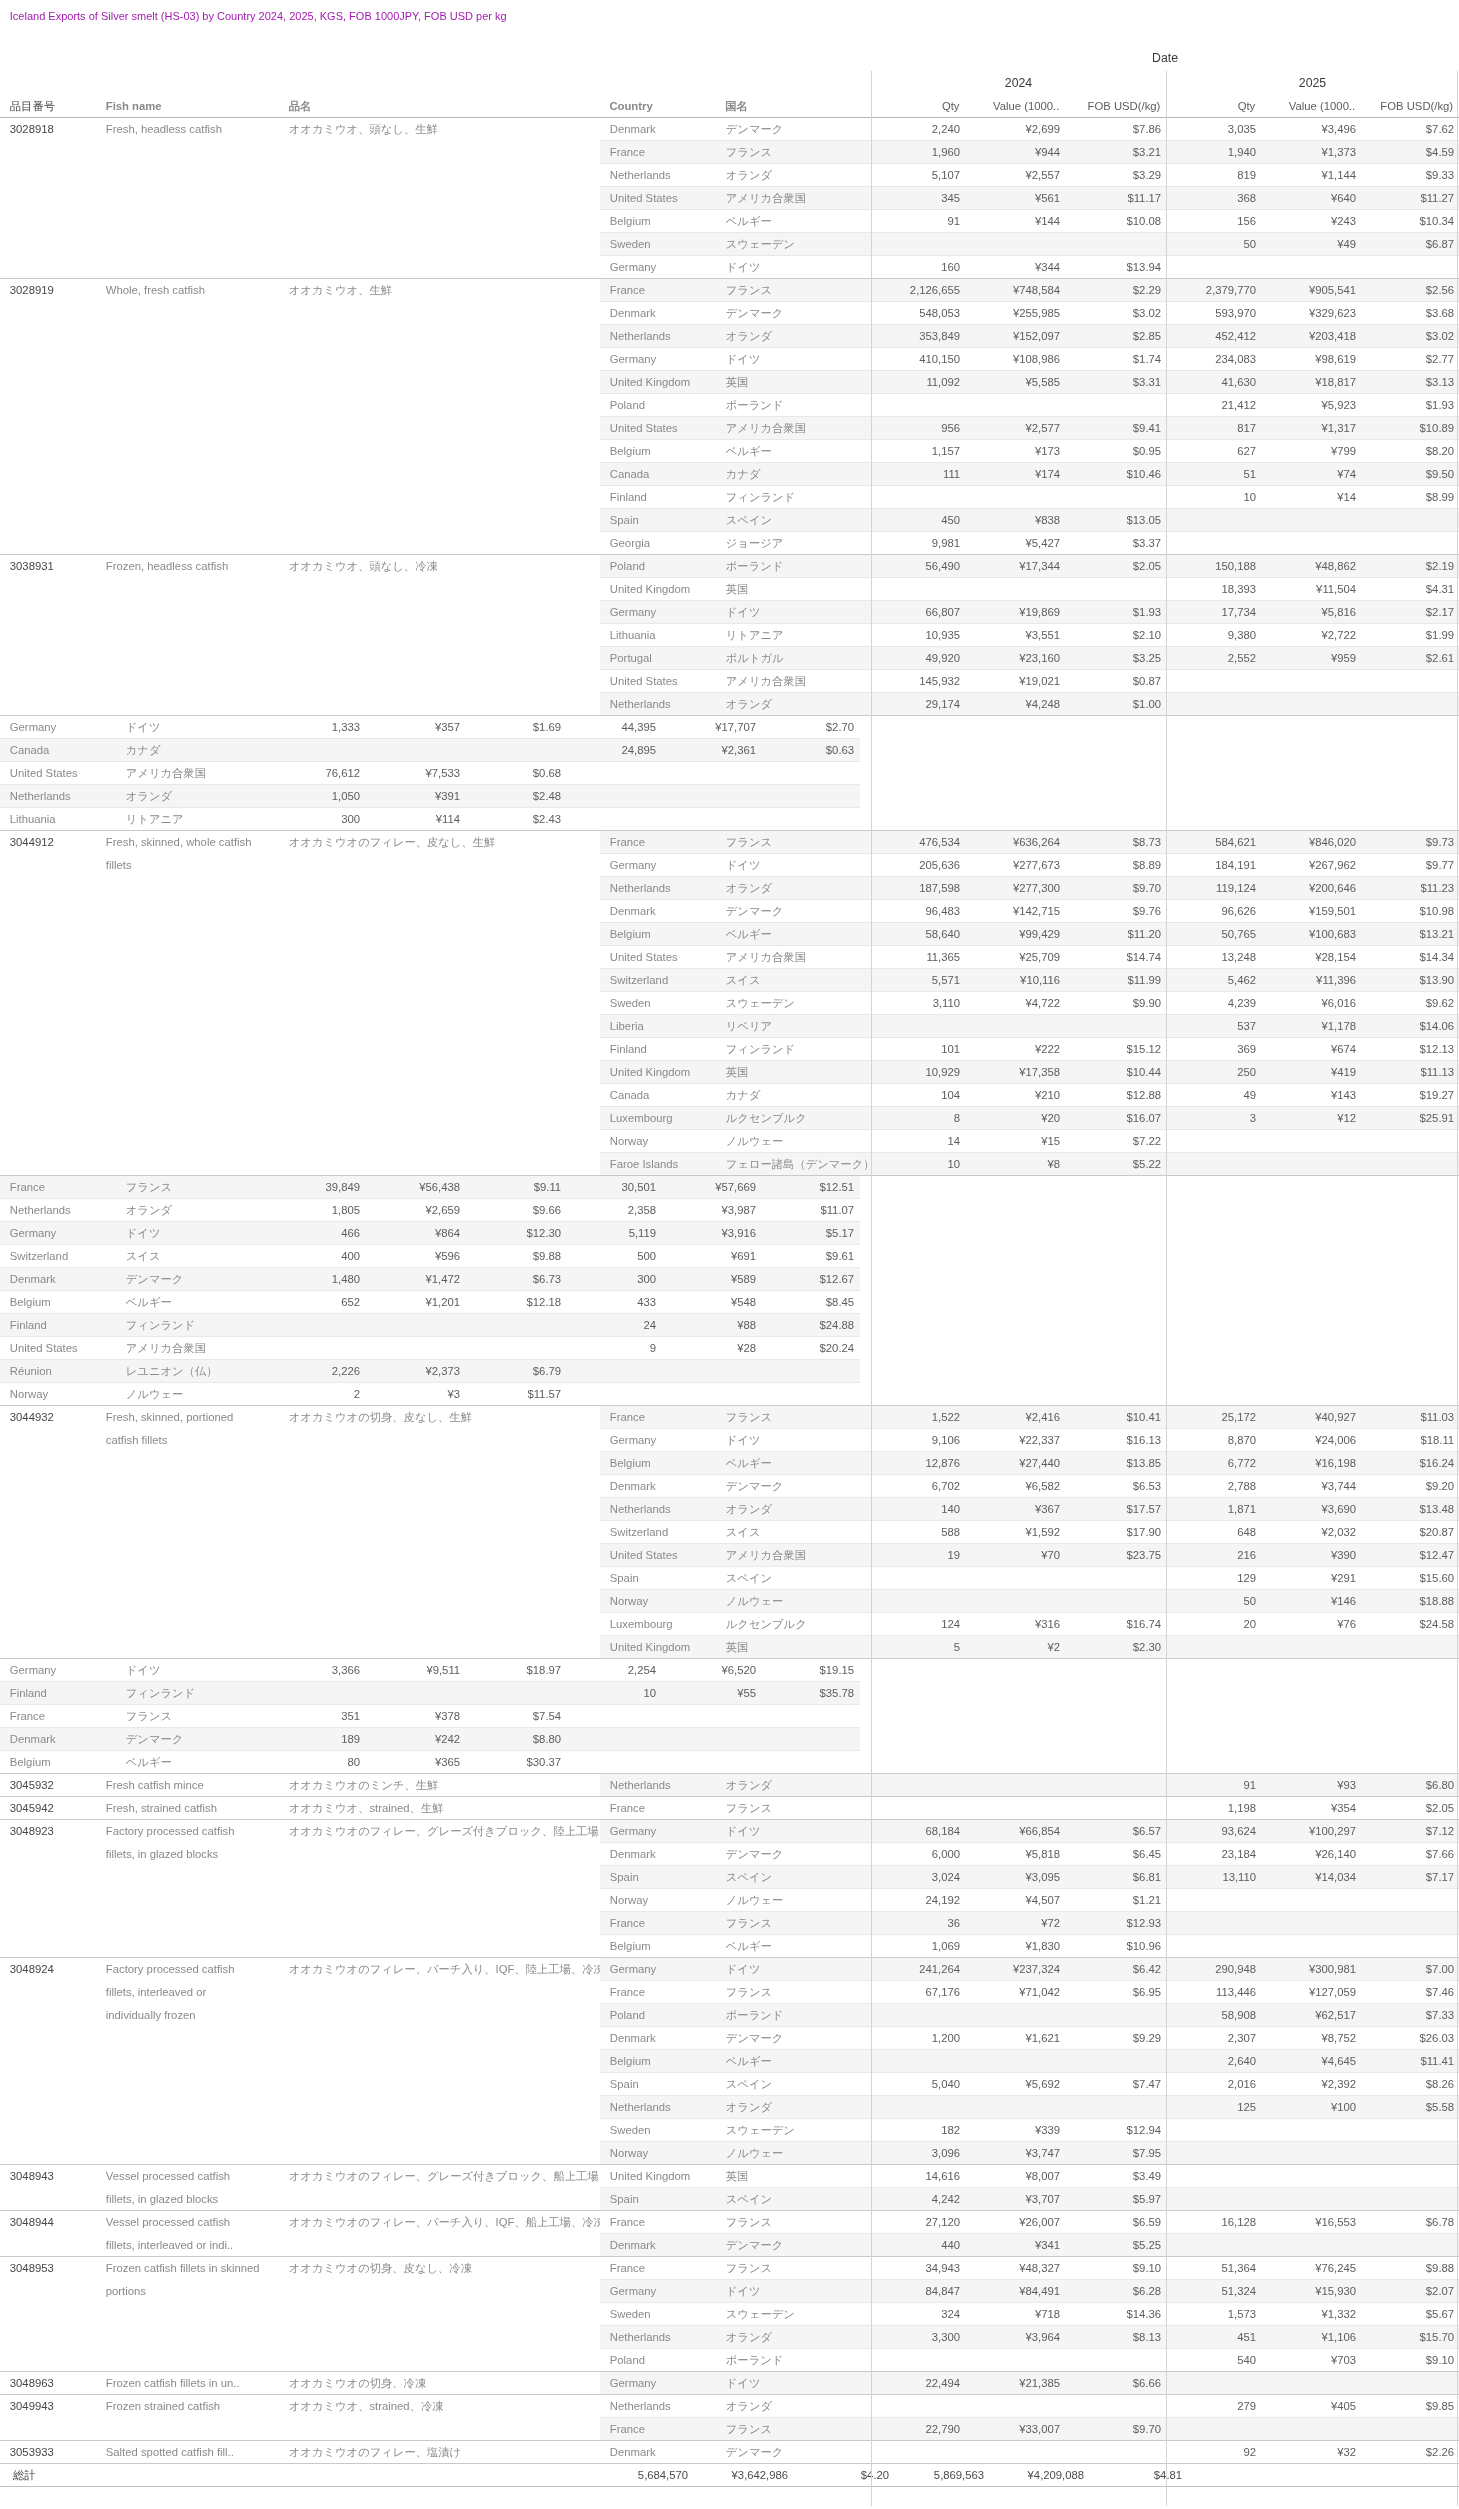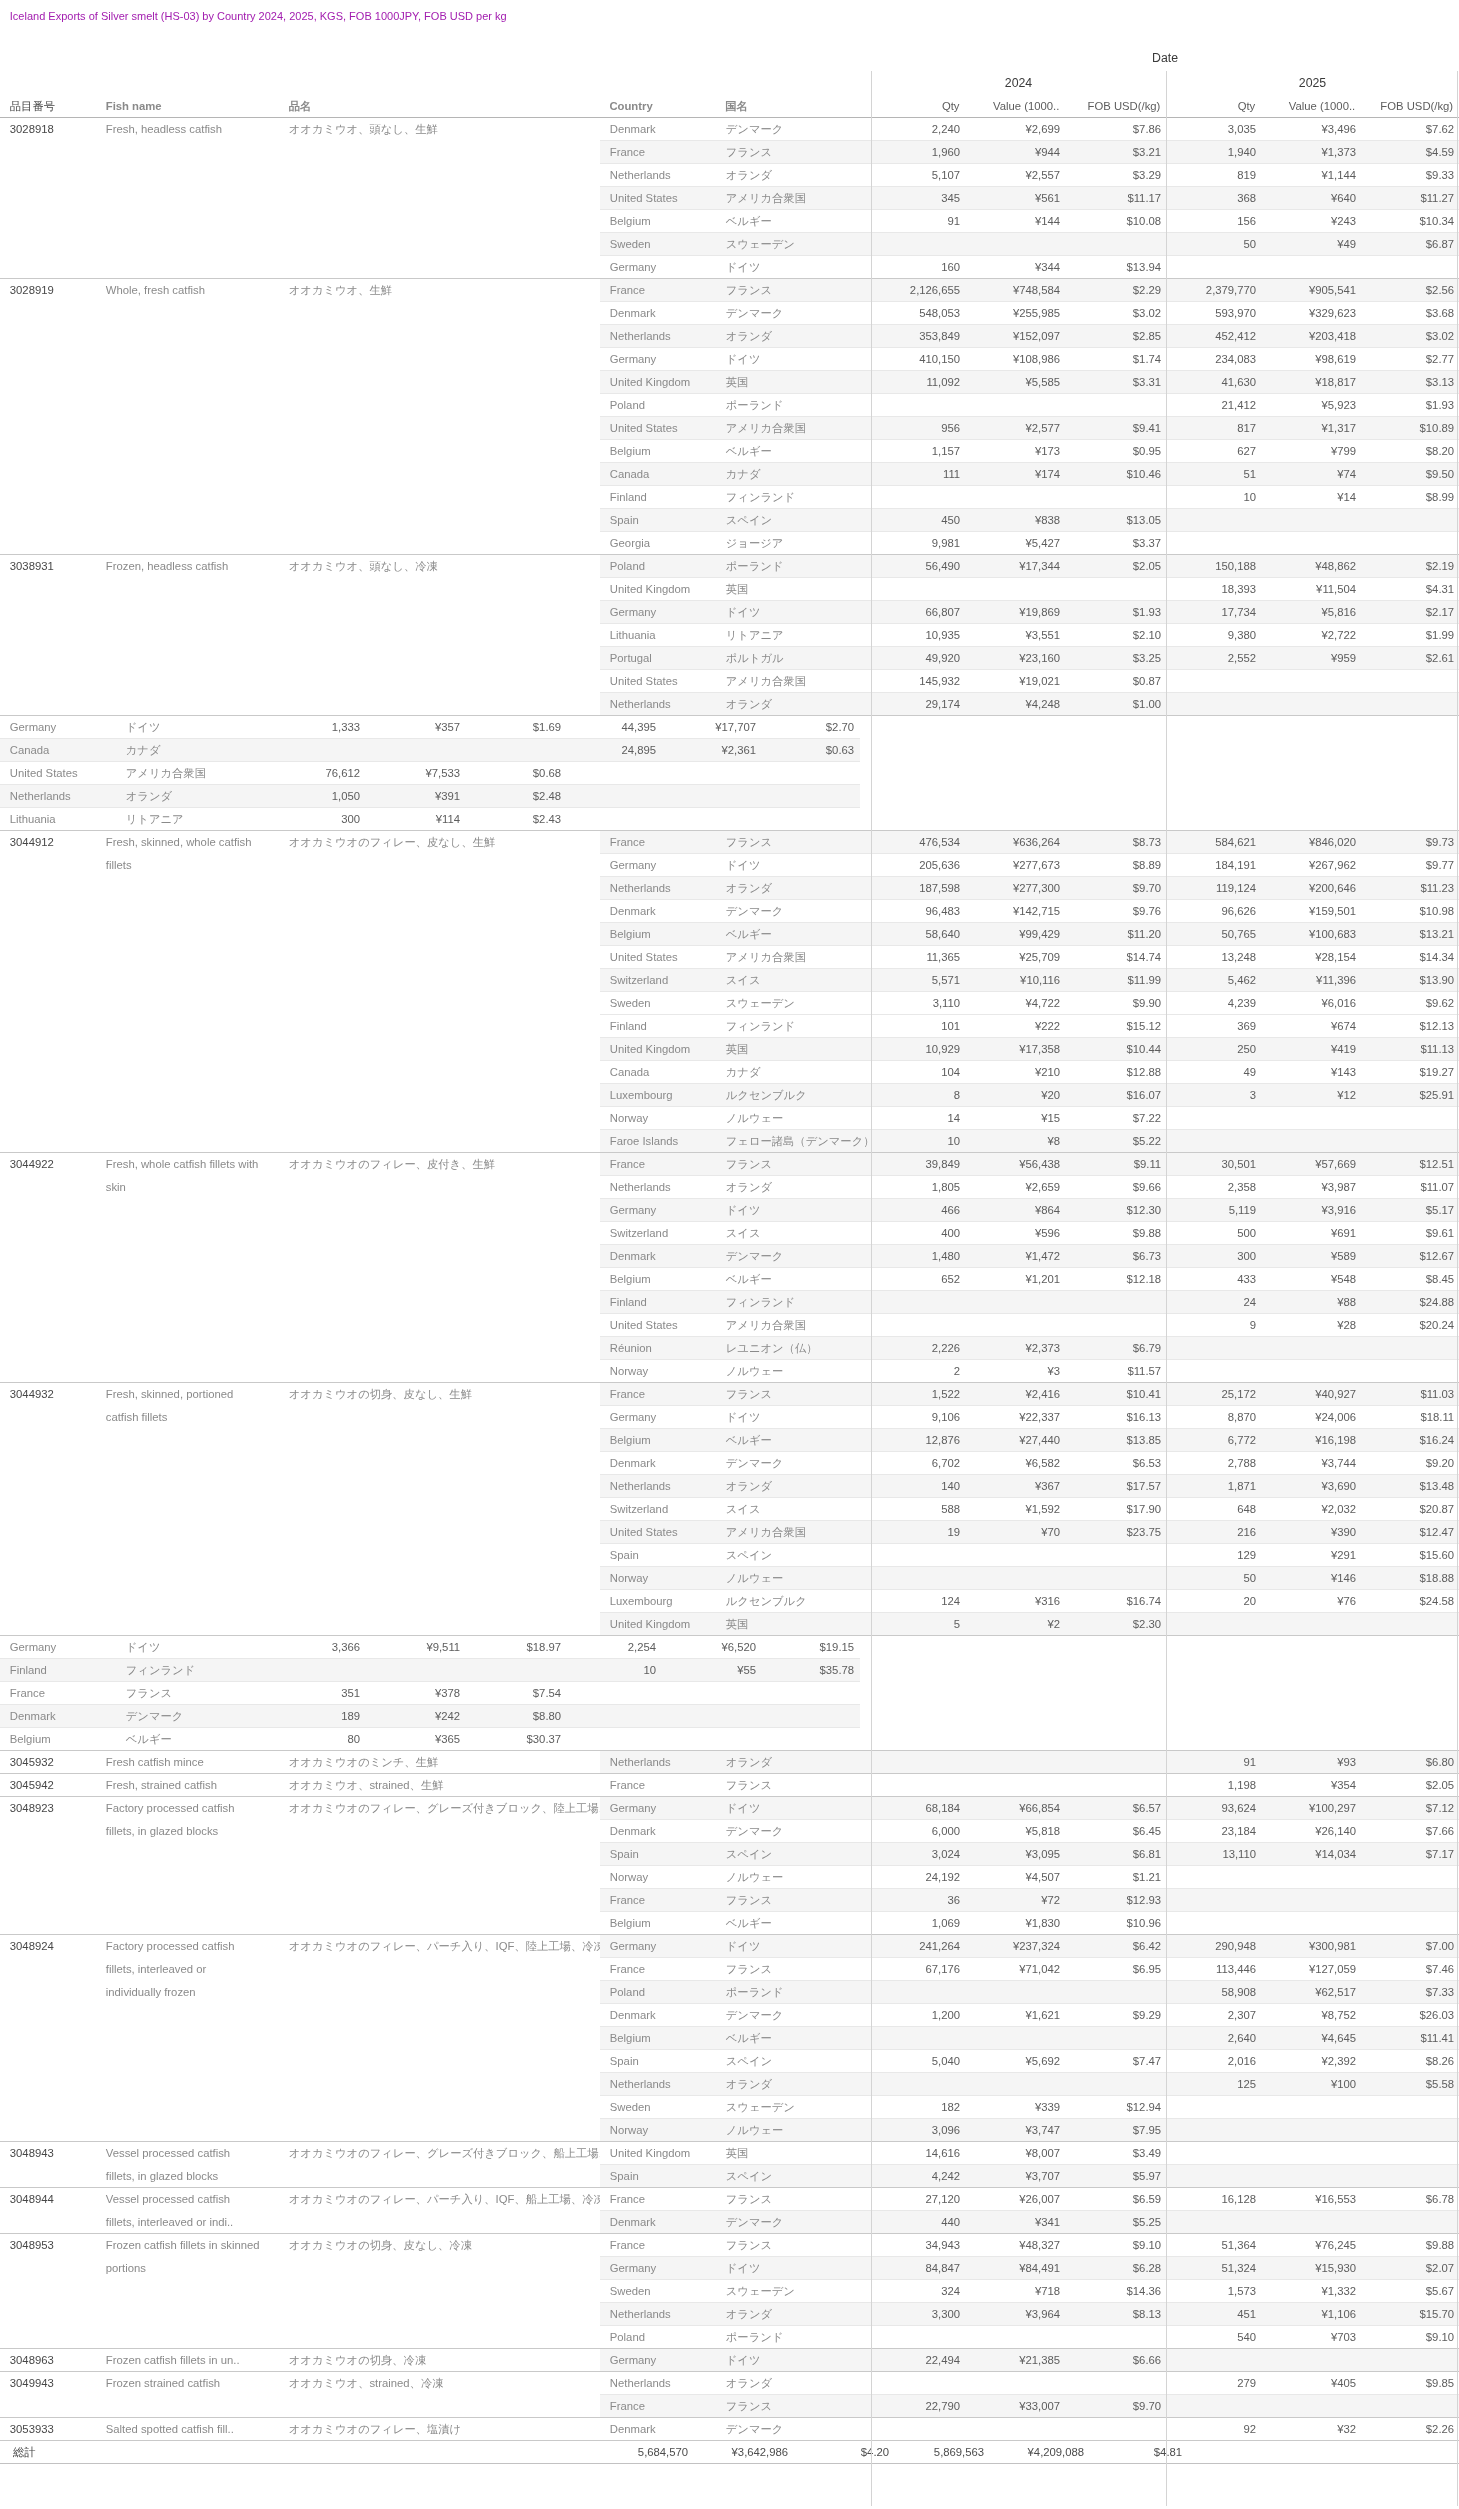--- a/index.html
+++ b/index.html
@@ -494,20 +494,30 @@
           <div class="rrow">
             <div class="cell c-country">Sweden</div>
             <div class="cell c-jp">スウェーデン</div>
             <div class="cell num c-q">3,110</div>
             <div class="cell num c-v">¥4,722</div>
             <div class="cell num c-f">$9.90</div>
             <div class="cell num c-q2">4,239</div>
             <div class="cell num c-v2">¥6,016</div>
             <div class="cell num c-f2">$9.62</div>
           </div>
+          <div class="rrow band">
+            <div class="cell c-country">Liberia</div>
+            <div class="cell c-jp">リベリア</div>
+            <div class="cell num c-q"></div>
+            <div class="cell num c-v"></div>
+            <div class="cell num c-f"></div>
+            <div class="cell num c-q2">537</div>
+            <div class="cell num c-v2">¥1,178</div>
+            <div class="cell num c-f2">$14.06</div>
+          </div>
           <div class="rrow">
             <div class="cell c-country">Finland</div>
             <div class="cell c-jp">フィンランド</div>
             <div class="cell num c-q">101</div>
             <div class="cell num c-v">¥222</div>
             <div class="cell num c-f">$15.12</div>
             <div class="cell num c-q2">369</div>
             <div class="cell num c-v2">¥674</div>
             <div class="cell num c-f2">$12.13</div>
           </div>
@@ -557,25 +567,20 @@
             <div class="cell num c-q">10</div>
             <div class="cell num c-v">¥8</div>
             <div class="cell num c-f">$5.22</div>
             <div class="cell num c-q2"></div>
             <div class="cell num c-v2"></div>
             <div class="cell num c-f2"></div>
           </div>
         </div>
       </div>
       <div class="group">
-        <div class="gleft">
-          <div class="cell c-item">3044922</div>
-          <div class="cell c-fish">Fresh, whole catfish fillets with skin</div>
-          <div class="cell c-prod">オオカミウオのフィレー、皮付き、生鮮</div>
-        </div>
         <div class="gright">
           <div class="rrow band">
             <div class="cell c-country">France</div>
             <div class="cell c-jp">フランス</div>
             <div class="cell num c-q">39,849</div>
             <div class="cell num c-v">¥56,438</div>
             <div class="cell num c-f">$9.11</div>
             <div class="cell num c-q2">30,501</div>
             <div class="cell num c-v2">¥57,669</div>
             <div class="cell num c-f2">$12.51</div>

